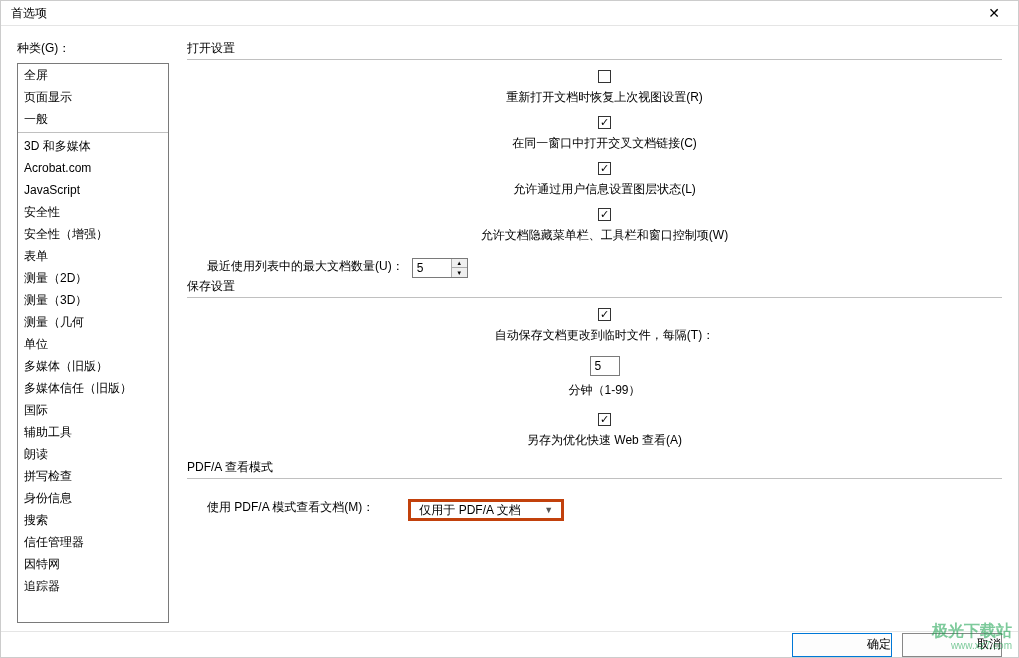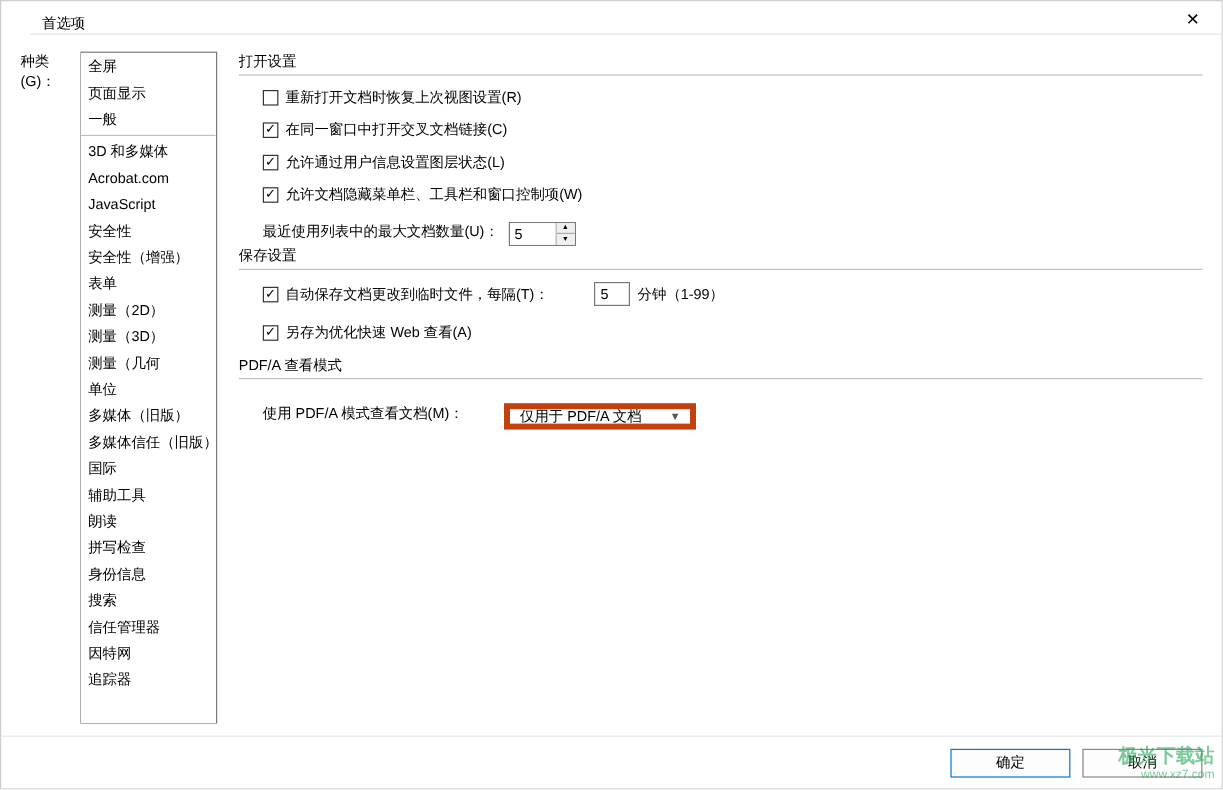--- a/index.html
+++ b/index.html
@@ -14,47 +14,46 @@
   width: 1019px;
   height: 658px;
   border: 1px solid #ccc;
   display: flex;
   flex-direction: column;
   position: relative;
 }
 .titlebar {
   height: 28px;
   display: flex;
-  align-items: flex-end;
+  align-items: center;
   justify-content: space-between;
   padding: 0 4px 0 10px;
   border-bottom: 1px solid #e5e5e5;
-  margin-left: 24px;
 }
 .title-text { font-size: 12px; }
 .close-btn {
   width: 40px;
   height: 24px;
   display: flex;
   align-items: center;
   justify-content: center;
   cursor: pointer;
   font-size: 14px;
   font-family: sans-serif;
 }
 .content {
   flex: 1;
   display: flex;
   padding: 14px 16px 8px 16px;
   gap: 18px;
 }
 .left-col {
-  width: 164px;
-  display: flex;
-  flex-direction: row;
+  width: 152px;
+  display: flex;
+  flex-direction: column;
 }
 .cat-label { margin-bottom: 6px; font-size: 12px; }
 .listbox {
   border: 1px solid #7a7a7a;
   height: 560px;
   overflow-y: auto;
   background: #fff;
 }
 .listbox-item {
   padding: 2px 6px;
@@ -84,20 +83,21 @@
   border-top: 1px solid #c0c0c0;
   margin-bottom: 10px;
 }
 .group-body { padding-left: 20px; }
 .chk-row {
   display: flex;
   align-items: center;
   gap: 6px;
   margin-bottom: 10px;
   font-size: 12px;
+  flex-direction: column;
 }
 .chk {
   width: 13px;
   height: 13px;
   border: 1px solid #333;
   display: inline-flex;
   align-items: center;
   justify-content: center;
   background: #fff;
   font-size: 10px;
@@ -145,21 +145,21 @@
 }
 .spinner-btn:last-child { border-bottom: none; }
 .num-input {
   border: 1px solid #7a7a7a;
   width: 30px;
   height: 20px;
   padding: 0 4px;
   font-size: 12px;
 }
 .select {
-  border: 5px solid #c2410c;
+  border: 3px solid #c2410c;
   height: 22px;
   display: inline-flex;
   align-items: center;
   padding: 0 4px 0 8px;
   gap: 20px;
   background: #fff;
   cursor: pointer;
 }
 .select-arrow {
   width: 16px;
@@ -176,21 +176,21 @@
   padding-right: 16px;
   border-top: 1px solid #e5e5e5;
 }
 .btn {
   min-width: 100px;
   height: 24px;
   border: 1px solid #888;
   background: #fdfdfd;
   display: flex;
   align-items: center;
-  justify-content: center;
+  justify-content: flex-end;
   cursor: pointer;
   font-size: 12px;
 }
 .btn.primary { border: 1px solid #0078d7; }
 .watermark {
   position: absolute;
   right: 6px;
   bottom: 6px;
   font-size: 16px;
   color: #14a04a;

